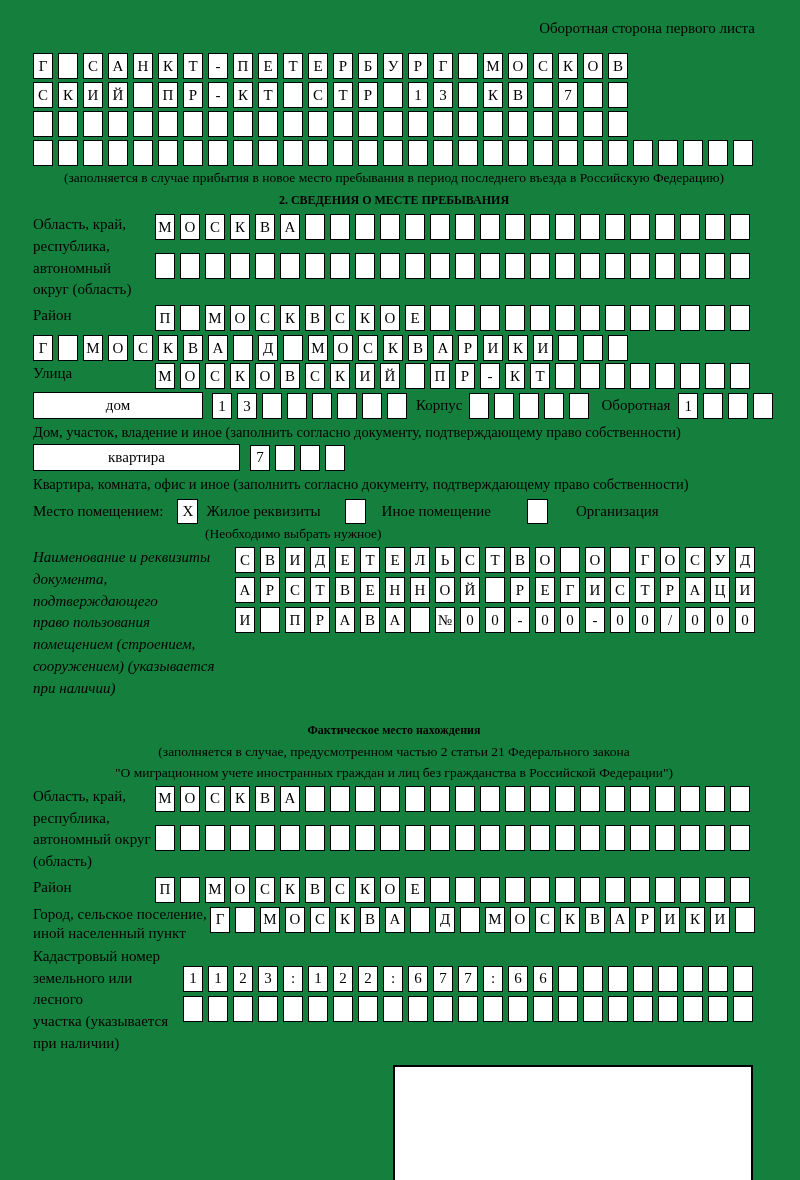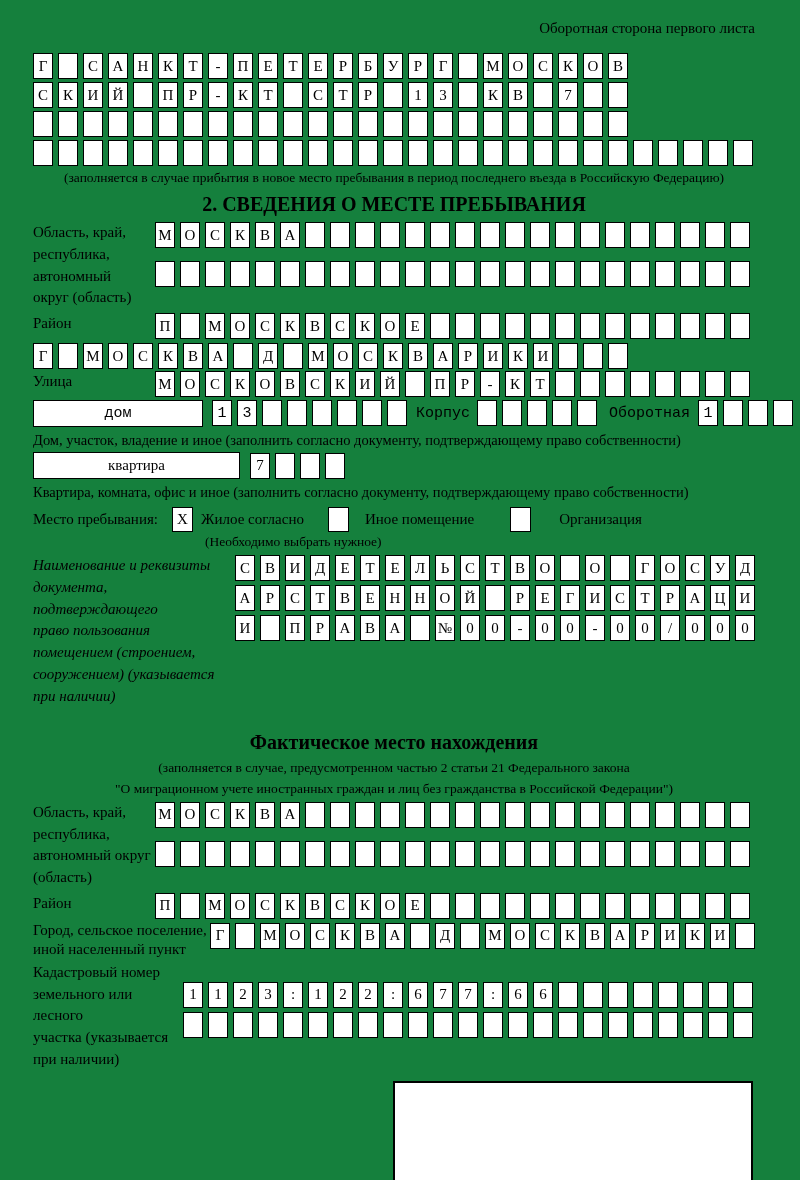--- a/index.html
+++ b/index.html
@@ -15,21 +15,21 @@
   .ml{white-space:pre-line;}
   .cells{display:flex;gap:5px;flex:none;}
   .cell{
     width:20px;height:26px;flex:none;box-sizing:border-box;
     border:1.5px solid #000;display:inline-flex;align-items:center;justify-content:center;
     font-size:15px;line-height:1;background:#fff;
   }
   .cellcol{display:flex;flex-direction:column;gap:3px;}
   .caption{font-size:13.5px;text-align:center;margin-top:4px;}
   .caption-left{font-size:14.5px;margin-top:5px;}
-  .sec-title{font-size:20px;font-weight:bold;text-align:center;margin:7px 0 6px 0;}
+  .sec-title{font-size:12px;font-weight:bold;text-align:center;margin:7px 0 6px 0;}
   .namedbox{
     box-sizing:border-box;border:1.5px solid #000;height:27px;
     display:inline-flex;align-items:center;justify-content:center;
     font-size:15px;flex:none;background:#fff;
   }
   .inline-label{font-size:15px;line-height:27px;flex:none;}
   .checkbox{
     width:21px;height:25px;flex:none;box-sizing:border-box;border:1.5px solid #000;
     display:inline-flex;align-items:center;justify-content:center;font-size:15px;background:#fff;
   }
@@ -309,21 +309,21 @@
         <span class="cell"></span>
         <span class="cell"></span>
         <span class="cell"></span>
         <span class="cell"></span>
         <span class="cell"></span>
         <span class="cell"></span>
         <span class="cell"></span>
       </div>
   </div>
 
-  <div class="row mt3" style="align-items:flex-start;font-family:Liberation Mono, monospace;">
+  <div class="row mt3" style="align-items:flex-end;">
     <div class="namedbox" style="width:170px;">дом</div>
     <div class="cells" style="margin-left:9px;">
         <span class="cell">1</span>
         <span class="cell">3</span>
         <span class="cell"></span>
         <span class="cell"></span>
         <span class="cell"></span>
         <span class="cell"></span>
         <span class="cell"></span>
         <span class="cell"></span>
@@ -351,23 +351,23 @@
     <div class="cells" style="margin-left:10px;">
         <span class="cell">7</span>
         <span class="cell"></span>
         <span class="cell"></span>
         <span class="cell"></span>
       </div>
   </div>
   <div class="caption-left">Квартира, комната, офис и иное (заполнить согласно документу, подтверждающему право собственности)</div>
 
   <div class="row mt5" style="align-items:center;">
-    <div class="inline-label">Место пребывания:</div>
+    <div class="inline-label">Место помещением:</div>
     <span class="checkbox" style="margin-left:14px;">X</span>
-    <div class="inline-label" style="margin-left:8px;">Жилое согласно</div>
+    <div class="inline-label" style="margin-left:8px;">Жилое реквизиты</div>
     <span class="checkbox" style="margin-left:24px;"></span>
     <div class="inline-label" style="margin-left:16px;">Иное помещение</div>
     <span class="checkbox" style="margin-left:36px;"></span>
     <div class="inline-label" style="margin-left:28px;">Организация</div>
   </div>
   <div style="font-size:13.5px;margin-left:172px;margin-top:1px;">(Необходимо выбрать нужное)</div>
 
   <div class="row mt5">
     <div class="label" style="width:202px;font-style:italic;">Наименование и реквизиты
 документа, подтверждающего

